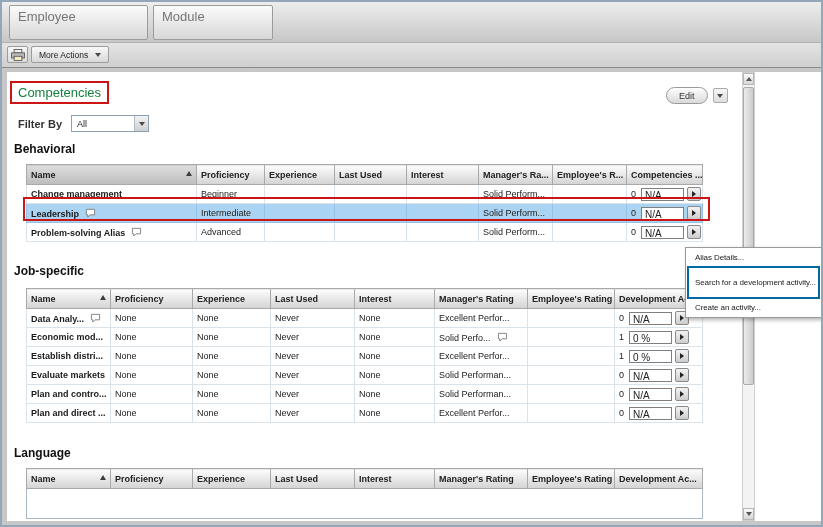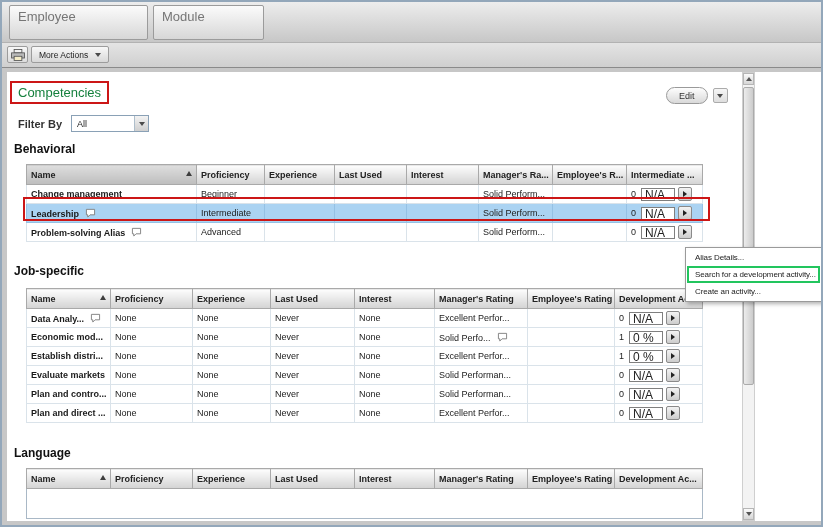--- a/index.html
+++ b/index.html
@@ -69,36 +69,36 @@
   .grid td { height:19px; border:1px solid #dae3ea; font-size:9px; color:#222;
              padding:0 4px; overflow:hidden; white-space:nowrap; }
   .grid td.name { font-weight:bold; color:#1a1a1a; }
   .grid tr.selected td { background:#abd3f2; border-color:#95c1e4; }
   .sort-icon { position:absolute; right:4px; top:6px; width:0; height:0;
                border-left:3.5px solid transparent; border-right:3.5px solid transparent;
                border-bottom:5px solid #3d3d3d; }
   .dev-cell { padding:0 3px; }
   .dev-wrap { display:flex; align-items:center; gap:3px; }
   .dev-count { font-size:9px; width:7px; flex:none; }
-  .dev-box { width:34px; height:13px; border:1px solid #7f7f7f; background:#fff; flex:none;
-             font-size:12px; line-height:11px; padding:1px 0 0 3px; display:inline-block; overflow:hidden; }
+  .dev-box { width:43px; height:13px; border:1px solid #7f7f7f; background:#fff; flex:none;
+             font-size:10px; line-height:11px; padding:1px 0 0 3px; display:inline-block; overflow:hidden; }
   .dev-btn { width:14px; height:14px; border:1px solid #8a8a8a; flex:none; border-radius:2px;
              background:linear-gradient(#f3f3f3,#cdcdcd); display:inline-flex; align-items:center;
              justify-content:center; cursor:pointer; }
   .tri-right { width:0; height:0; border-top:3px solid transparent; border-bottom:3px solid transparent;
                border-left:4.5px solid #222; }
   .cicon { width:11px; height:10px; margin-left:6px; vertical-align:-1px; cursor:pointer; }
   .empty-cell { border:none !important; height:30px !important; }
 
   
   .context-menu { position:absolute; left:683px; top:179px; width:137px; background:#fff;
                   border:1px solid #9a9a9a; box-shadow:2px 2px 4px rgba(0,0,0,.3); padding:1px; z-index:6; }
   .menu-item { font-size:8px; letter-spacing:-0.1px; color:#222; padding:4px 8px;
                cursor:pointer; white-space:nowrap; overflow:hidden; }
-  .menu-item.annotated-item { border:2px solid #22c55e; padding:2px 6px; }
+  .menu-item.annotated-item { border:2px solid #0369a1; padding:10px 6px; }
 
   
   .annotation { position:absolute; border:2px solid #cc1616; pointer-events:none; z-index:7; }
 
   
   .scrollbar { position:absolute; left:740px; top:4px; width:13px; height:449px;
                background:#f3f3f3; border:1px solid #cfcfcf; }
   .sb-btn { position:absolute; left:0; width:11px; height:12px;
             background:linear-gradient(#fbfbfb,#d6d6d6); border:1px solid #b6b6b6;
             display:flex; align-items:center; justify-content:center; cursor:pointer; }
@@ -115,21 +115,21 @@
 <div class="screen">
 
   <div class="top-header">
     <div class="selector" style="left:7px; width:139px;">
       <div class="sel-label">Employee</div>
       <div class="sel-value-row">
         <span class="sel-value">Jonathan Coleman</span>
         <span class="chev"></span>
       </div>
     </div>
-    <div class="selector" style="left:151px; width:111px;">
+    <div class="selector" style="left:151px; width:120px;">
       <div class="sel-label">Module</div>
       <div class="sel-value-row">
         <span class="sel-value">Talent Profile</span>
         <span class="chev"></span>
       </div>
     </div>
   </div>
 
   <div class="action-bar">
     <button class="print-btn">
@@ -184,21 +184,21 @@
       </colgroup>
       <thead>
         <tr>
           <th class="sorted"><span>Name</span><span class="sort-icon"></span></th>
           <th><span>Proficiency</span></th>
           <th><span>Experience</span></th>
           <th><span>Last Used</span></th>
           <th><span>Interest</span></th>
           <th><span>Manager's Ra...</span></th>
           <th><span>Employee's R...</span></th>
-          <th><span>Intermediate ...</span></th>
+          <th><span>Competencies ...</span></th>
         </tr>
       </thead>
       <tbody>
         <tr>
           <td class="name"><span>Change management</span></td>
           <td>Beginner</td>
           <td></td>
           <td></td>
           <td></td>
           <td>Solid Perform...</td>

